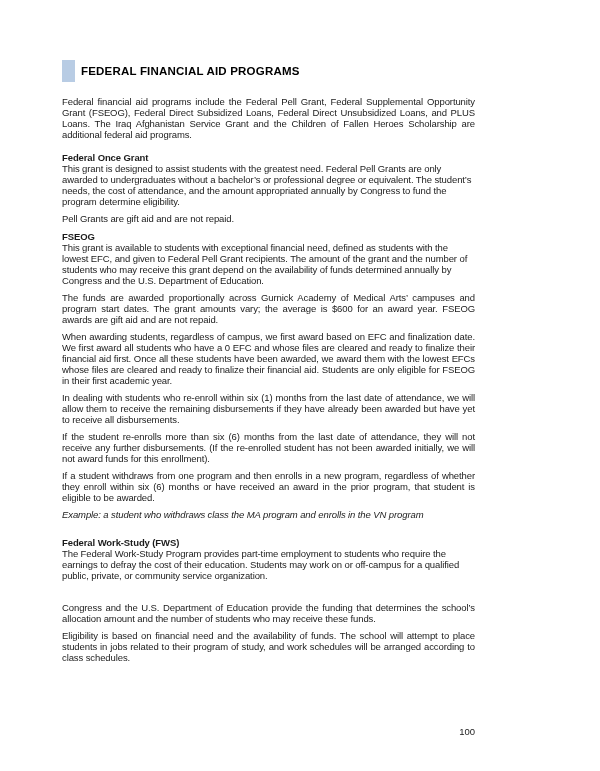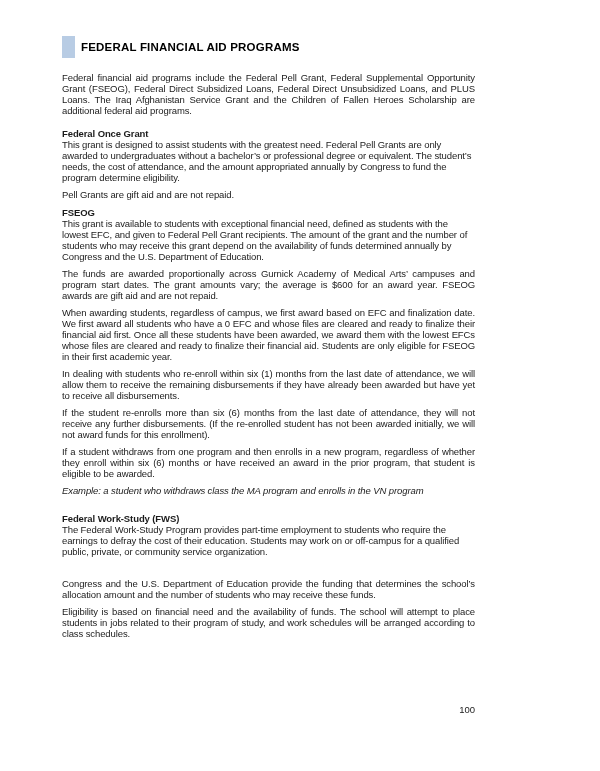--- a/index.html
+++ b/index.html
@@ -8,21 +8,21 @@
     background: #ffffff;
   }
   .page {
     position: relative;
     width: 537px;
     height: 771px;
     background: #ffffff;
     font-family: "Liberation Sans", sans-serif;
     color: #1b1b1b;
     box-sizing: border-box;
-    padding: 36px 62px 0 62px;
+    padding: 60px 62px 0 62px;
     overflow: hidden;
   }
   .title-row {
     display: flex;
     align-items: center;
     margin: 0 0 14px 0;
   }
   .title-square {
     width: 13px;
     height: 22px;
@@ -51,21 +51,21 @@
   p.last-of-block { margin-bottom: 7px; }
   p.example {
     font-style: italic;
     margin-top: 2px;
     margin-bottom: 17px;
   }
   p.big-gap { margin-bottom: 21px; }
   .page-number {
     position: absolute;
     right: 62px;
-    top: 704px;
+    top: 726px;
     font-size: 9.5px;
     color: #1b1b1b;
   }
 </style>
 </head>
 <body>
 
 <div class="page">
 
   <div class="title-row">

